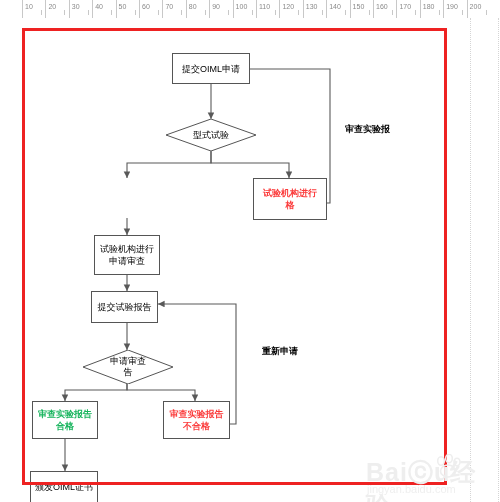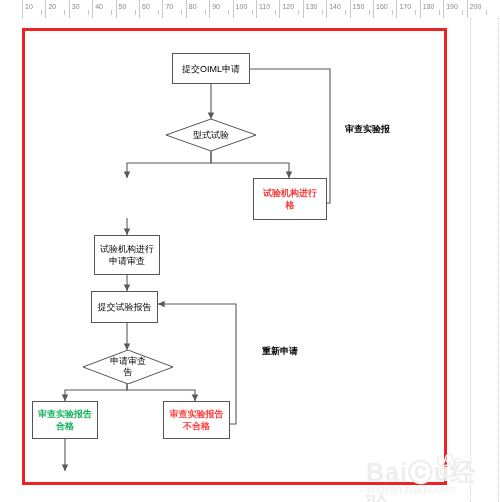--- a/index.html
+++ b/index.html
@@ -293,20 +293,21 @@
         <div class="label">申请审查
 告</div>
       </div>
 
       <div class="node green" style="left:32px; top:383px; width:66px; height:38px;">审查实验报告
 合格</div>
 
       <div class="node red" style="left:163px; top:383px; width:67px; height:38px;">审查实验报告
 不合格</div>
 
+      <div class="node" style="left:30px; top:453px; width:68px; height:32px;">颁发OIML证书</div>
 
       <div class="edge-label" style="left:345px; top:105px;">审查实验报</div>
 
       <div class="edge-label" style="left:262px; top:327px;">重新申请</div>
     </div>
 
     <div id="red-frame"></div>
 
     <div id="watermark">
       <div id="wm-main">Baiⓒu经验</div>

